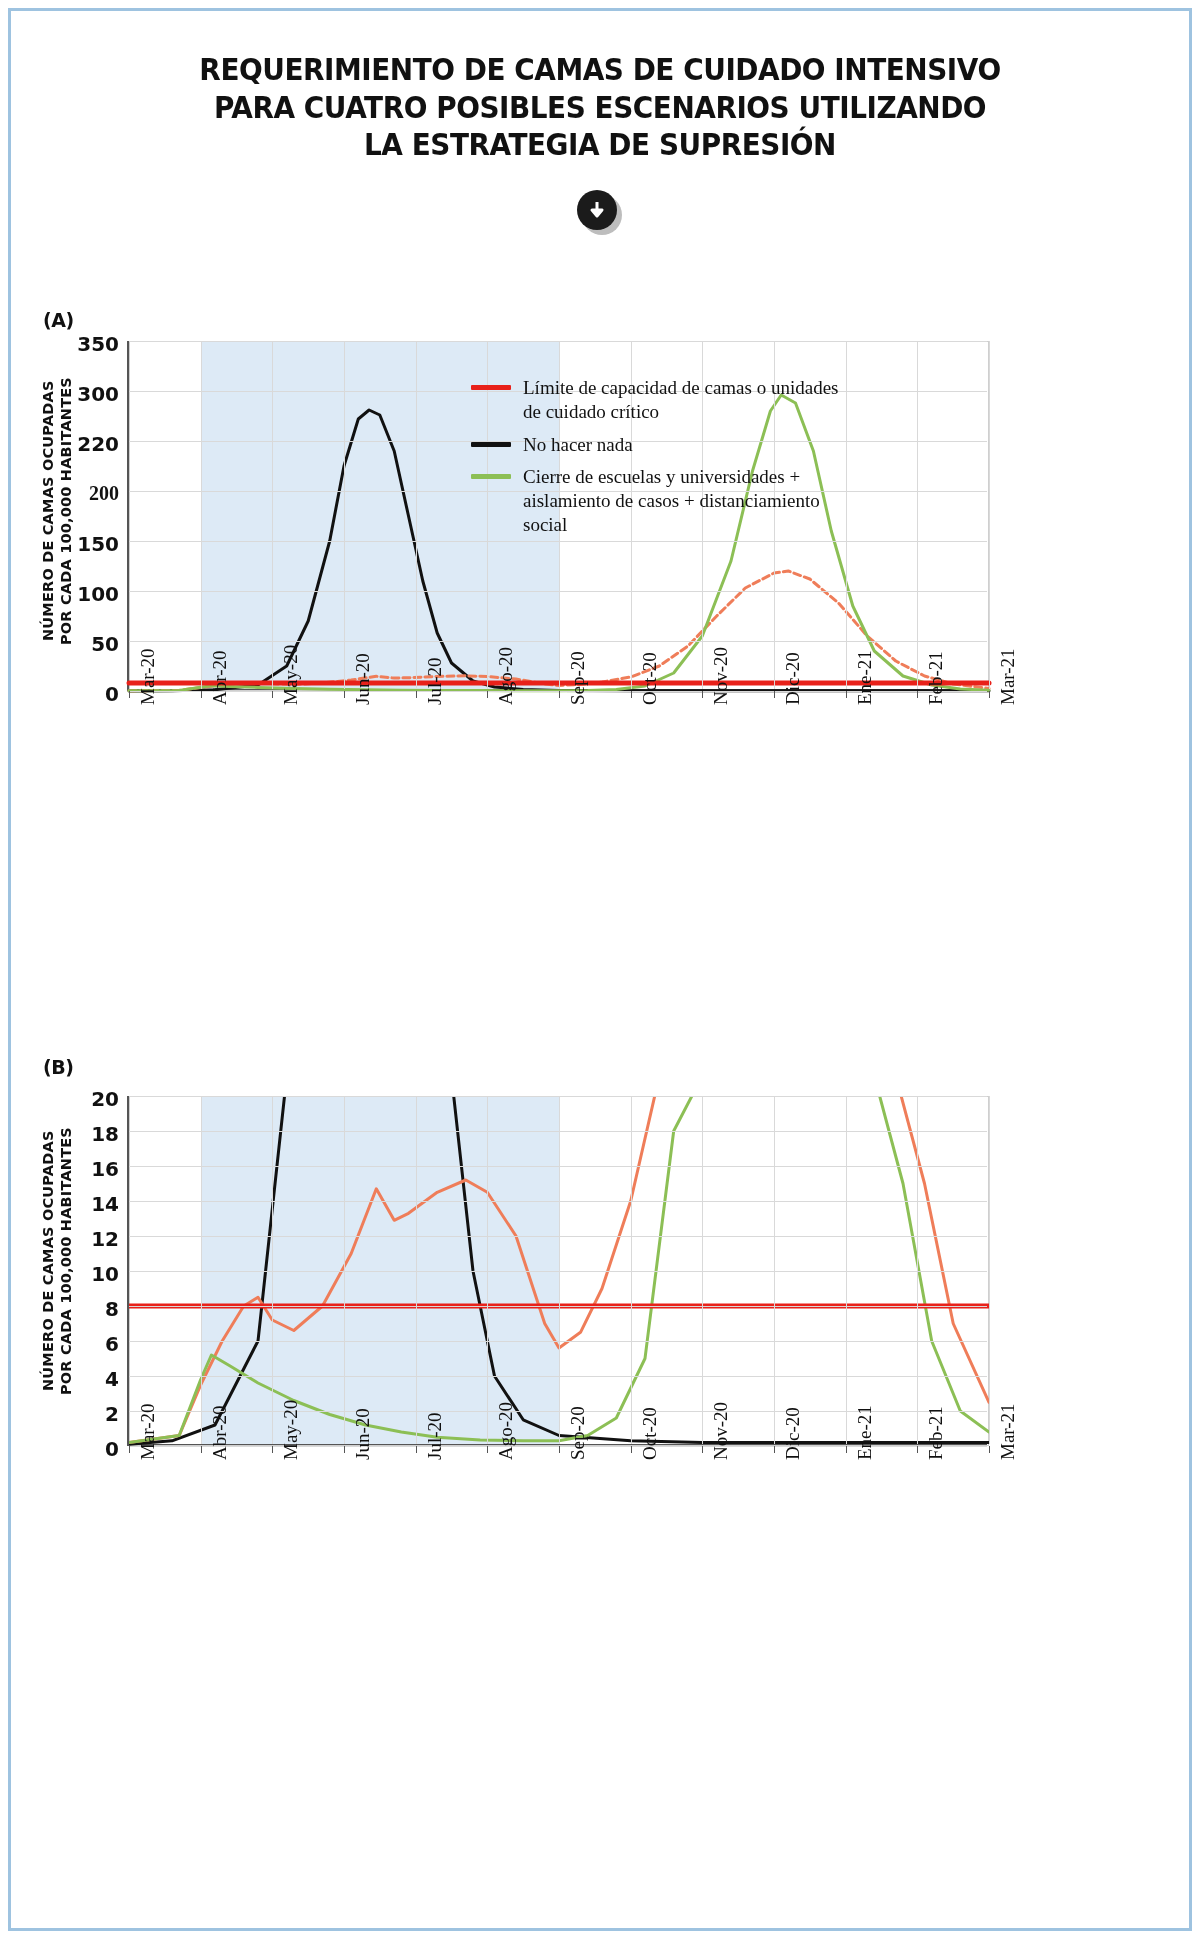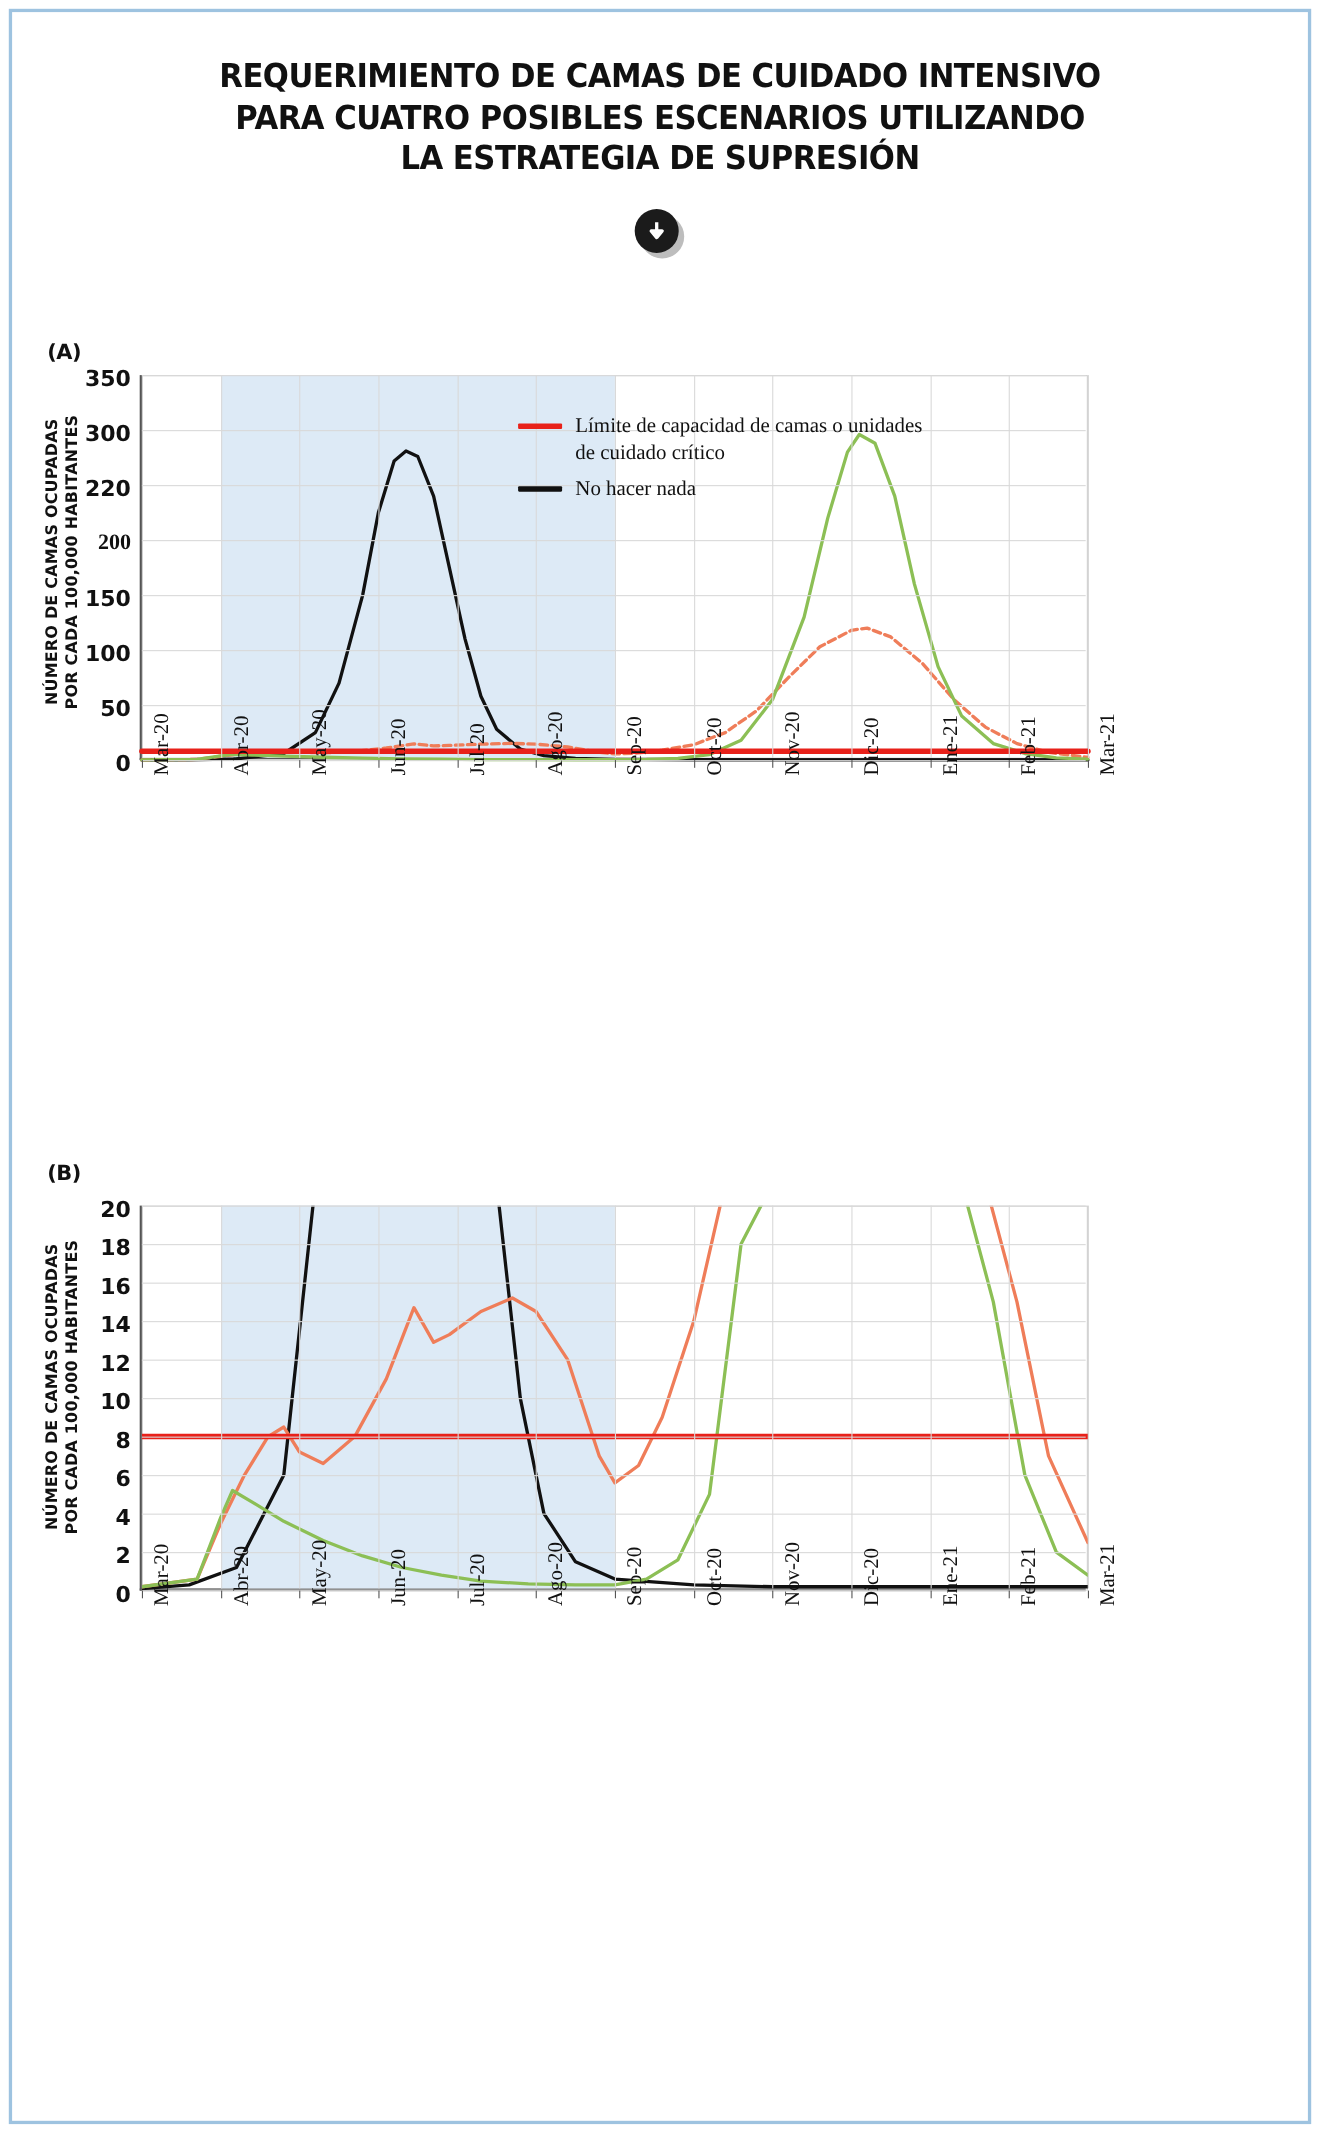--- a/index.html
+++ b/index.html
@@ -287,15 +287,19 @@
 
   <div class="legend" id="legendBox" style="left:460px;top:365px;width:420px;">
       <div class="legend-row">
         <div class="legend-swatch" style="background: rgb(232, 33, 26);"></div>
         <div style="max-width: 330px;">Límite de capacidad de camas o unidades de cuidado crítico</div>
       </div>
       <div class="legend-row">
         <div class="legend-swatch" style="background: rgb(17, 17, 17);"></div>
         <div style="max-width: 330px;">No hacer nada</div>
       </div>
+      <div class="legend-row">
+        <div class="legend-swatch" style="background: rgb(140, 191, 85);"></div>
+        <div style="max-width: 330px;">Cierre de escuelas y universidades + aislamiento de casos + distanciamiento social</div>
+      </div>
     </div>
 
 </div>
 
 </body></html>

